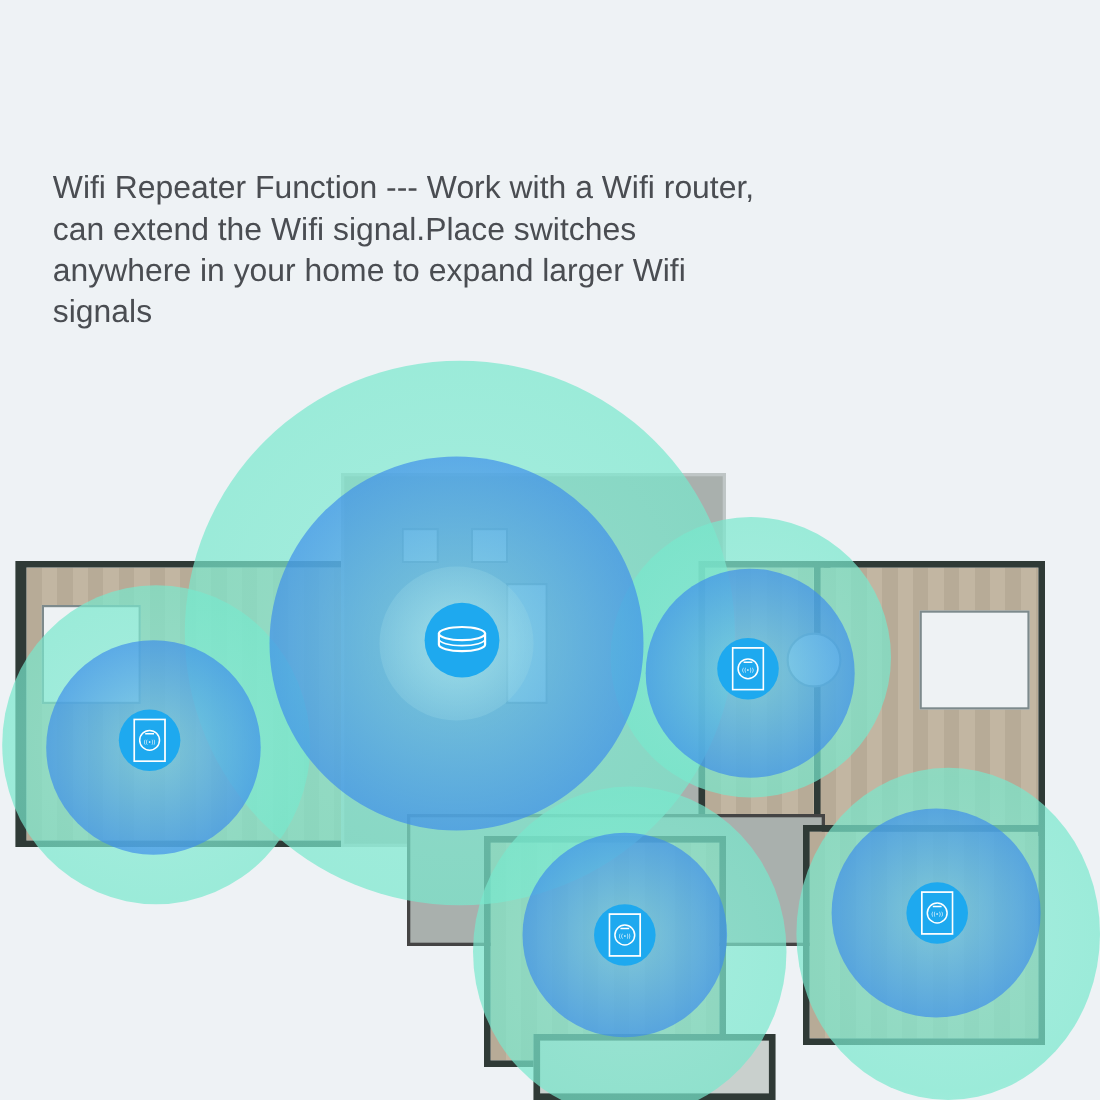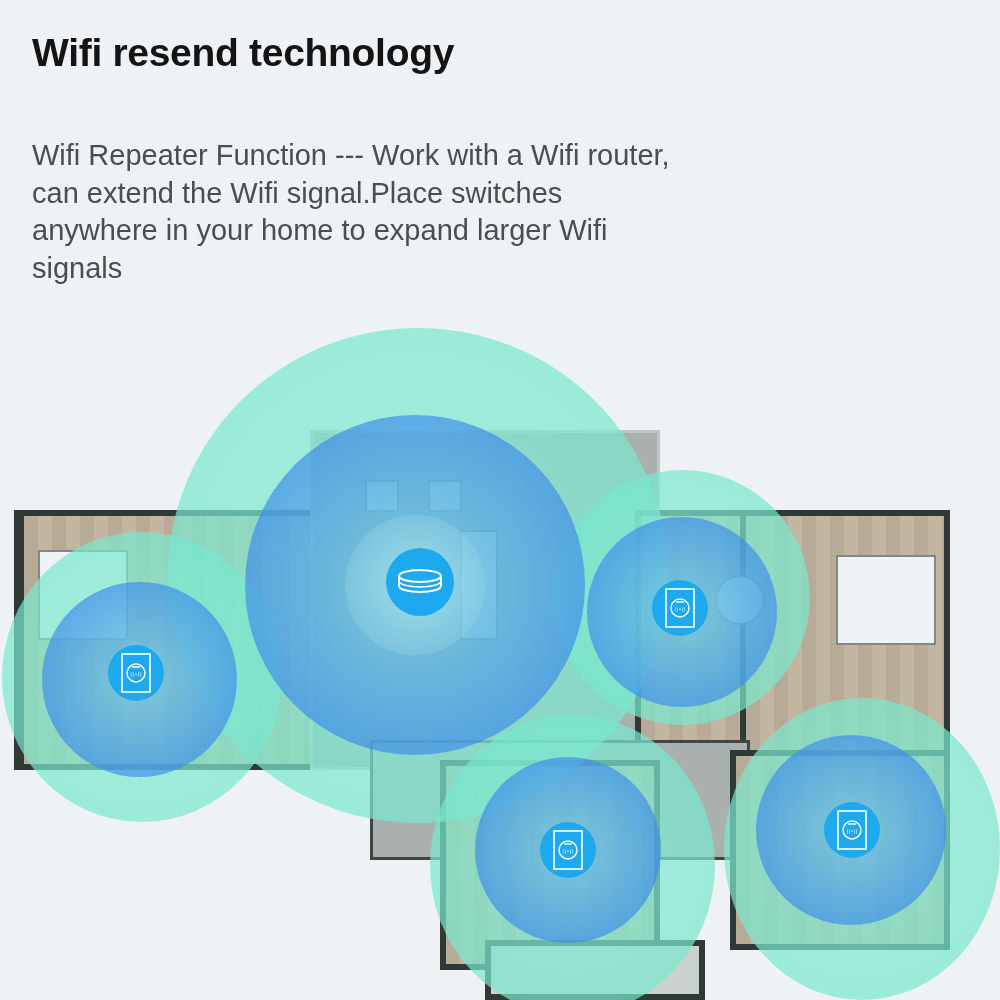--- a/index.html
+++ b/index.html
@@ -1,33 +1,33 @@
 <!DOCTYPE html>
 <html><head>
 <meta charset="utf-8">
 <style>
   html, body { margin:0; padding:0; }
   body { width:1000px; height:1000px; background:#eef2f5; position:relative; overflow:hidden; font-family:"DejaVu Sans", sans-serif; }
   .title { position:absolute; left:32px; top:28px; margin:0; font-family:"Liberation Sans", sans-serif; font-weight:bold; font-size:39px; line-height:50px; color:#141414; letter-spacing:-0.3px; }
-  .desc { position:absolute; left:32px; top:137px; width:660px; margin:0; font-family:"Liberation Sans", sans-serif; font-size:29px; line-height:37.5px; color:#4a4d52; }
+  .desc { position:absolute; left:32px; top:137px; width:660px; margin:16px; font-family:"Liberation Sans", sans-serif; font-size:29px; line-height:37.5px; color:#4a4d52; }
   .plan { position:absolute; left:0; top:320px; width:1000px; height:680px; }
   .room { position:absolute; background:#c6c9c2; border:6px solid #2f3a36; box-sizing:border-box; }
   .floor-wood { background:repeating-linear-gradient(90deg,#b7ab97 0 14px,#c2b6a2 14px 28px); }
   .floor-stone { background:#a9b0ad; }
   .halo { position:absolute; border-radius:50%; }
   .halo.outer { background:radial-gradient(circle, rgba(140,235,215,0.72) 0%, rgba(120,232,205,0.70) 70%, rgba(130,236,210,0.62) 100%); }
   .halo.inner { background:radial-gradient(circle, rgba(90,170,240,0.35) 0%, rgba(60,140,235,0.7) 75%, rgba(50,120,230,0.82) 100%); }
   .device { position:absolute; border-radius:50%; background:#1ea9ef; display:flex; align-items:center; justify-content:center; }
   .furniture { position:absolute; background:#eef2f4; border:2px solid #7d8a8c; box-sizing:border-box; }
 </style>
 </head>
 <body>
 
 <h1 class="title">
-  <span>Wifi resend technology</span><br>
+  <br>
 </h1>
 <p class="desc">Wifi Repeater Function --- Work with a Wifi router, can extend the Wifi signal.Place switches anywhere in your home to expand larger Wifi signals</p>
 
 <div class="plan">
 
   <div class="room floor-wood" style="left:14px;top:190px;width:320px;height:260px;border-left-width:10px;"></div>
   <div class="room floor-stone" style="left:310px;top:110px;width:350px;height:340px;border-color:#bfc6c6;border-width:3px;"></div>
   <div class="room floor-wood" style="left:635px;top:190px;width:120px;height:260px;"></div>
   <div class="room floor-wood" style="left:740px;top:190px;width:210px;height:250px;"></div>
   <div class="room floor-stone" style="left:370px;top:420px;width:380px;height:120px;border-width:3px;border-color:#444;"></div>

